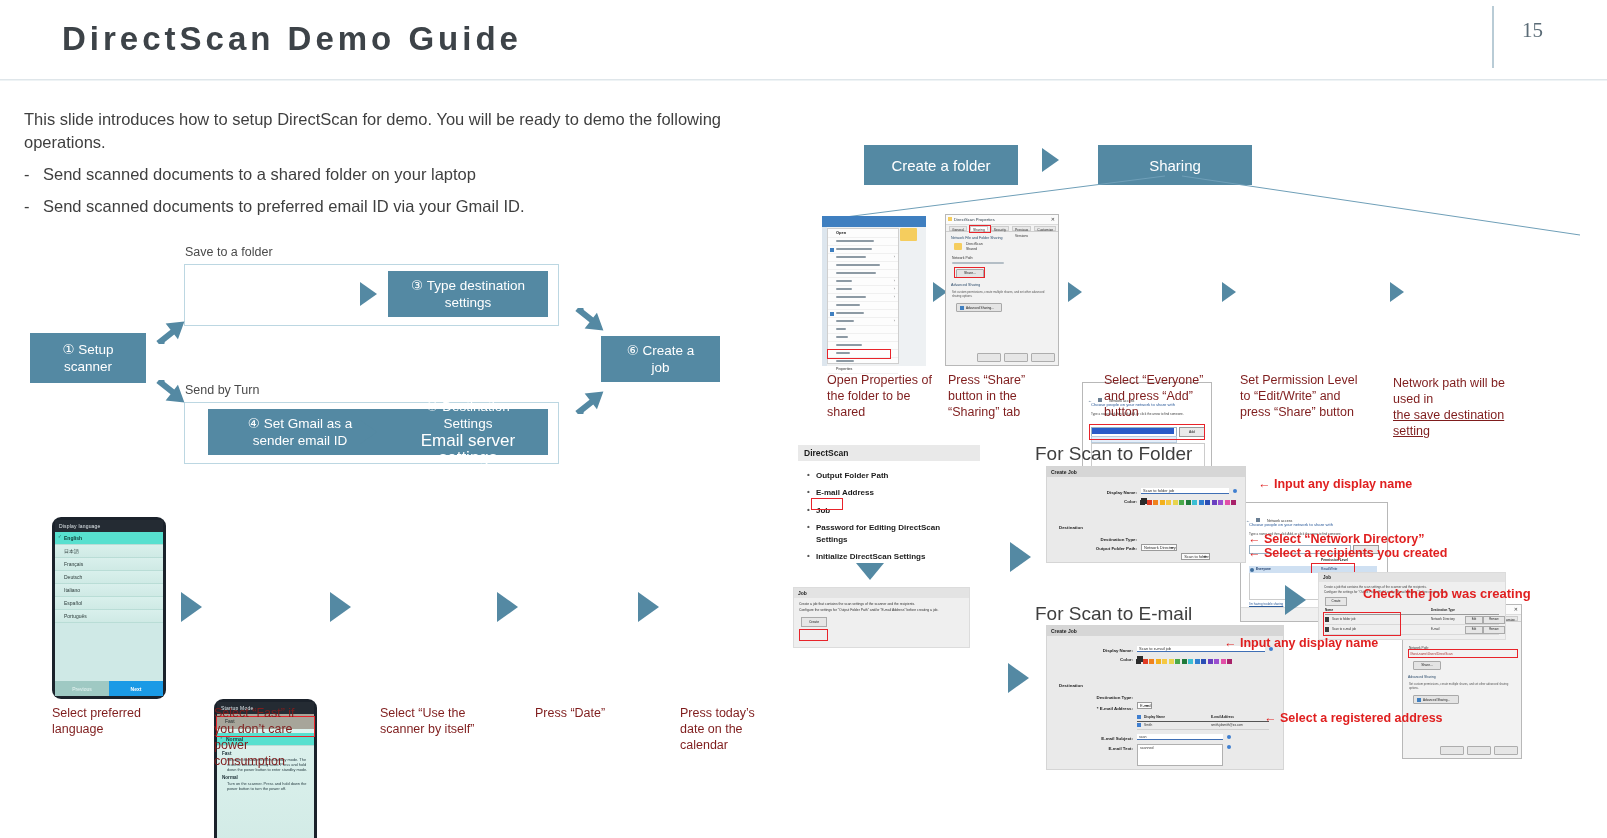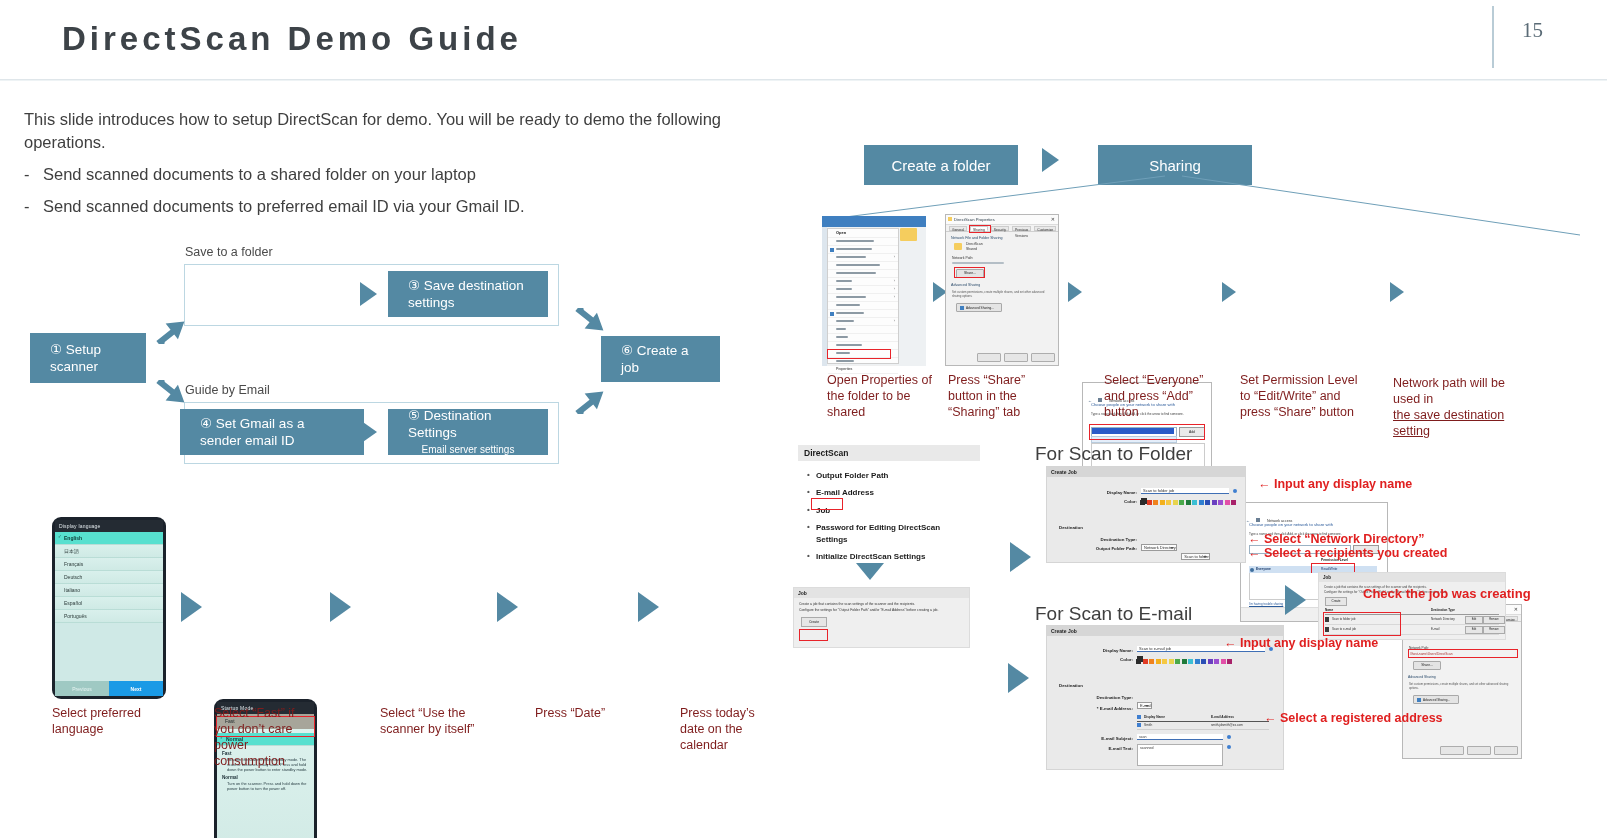--- a/index.html
+++ b/index.html
@@ -14,22 +14,22 @@
   #page-divider{left:1492px;top:6px;width:2px;height:62px;background:#b9ccd6;}
   #page-number{left:1522px;top:18px;font-size:21px;color:#5a6b76;font-family:"Liberation Serif","DejaVu Serif",serif;}
 
   
   #intro{left:24px;top:108px;width:720px;font-size:16.5px;line-height:23px;color:#3f3f3f;}
   .bullet-row{display:flex;gap:9px;margin-top:9px;font-size:16.5px;line-height:23px;}
   .bullet-dash{width:10px;flex:0 0 10px;}
 
   
   .flowbox{background:#5489a3;color:#fff;display:flex;align-items:center;justify-content:center;
-           text-align:left;font-size:13.5px;line-height:17px;padding:20px;box-sizing:border-box;}
-  .flowbox .sub{display:block;font-size:10px;}
+           text-align:center;font-size:13.5px;line-height:17px;padding:20px;box-sizing:border-box;}
+  .flowbox .sub{display:block;font-size:17px;}
   .groupbox{border:1px solid #bcd7e2;box-sizing:border-box;}
   .grouplabel{font-size:12.5px;color:#4a4a4a;}
   .tri{width:0;height:0;border-style:solid;}
   .tri-r{border-width:12px 0 12px 17px;border-color:transparent transparent transparent #5489a3;}
   .tri-r-lg{border-width:15px 0 15px 21px;border-color:transparent transparent transparent #5489a3;}
   .tri-r-sm{border-width:10px 0 10px 14px;border-color:transparent transparent transparent #5489a3;}
   .tri-d{border-width:17px 14px 0 14px;border-color:#5489a3 transparent transparent transparent;}
 
   
   .bentarrow svg{display:block;}
@@ -97,25 +97,25 @@
     <span class="bullet-dash">-</span>
     <span>Send scanned documents to preferred email ID via your Gmail ID.</span>
   </div>
 </div>
 
 <div class="abs" style="left:0;top:240px;width:760px;height:220px;">
 
   <div class="abs grouplabel" style="left:185px;top:5px;">Save to a folder</div>
   <div class="abs groupbox" style="left:184px;top:24px;width:375px;height:62px;"></div>
   <div class="abs tri tri-r" style="left:360px;top:42px;"></div>
-  <div class="abs flowbox" style="left:388px;top:31px;width:160px;height:46px;">③ Save destination settings</div>
-
-  <div class="abs grouplabel" style="left:185px;top:143px;">Guide by Email</div>
+  <div class="abs flowbox" style="left:388px;top:31px;width:160px;height:46px;">③ Type destination settings</div>
+
+  <div class="abs grouplabel" style="left:185px;top:143px;">Send by Turn</div>
   <div class="abs groupbox" style="left:184px;top:162px;width:375px;height:62px;"></div>
-  <div class="abs flowbox" style="left:180px;top:169px;width:184px;height:46px;">④ Set Gmail as a sender email ID</div>
+  <div class="abs flowbox" style="left:208px;top:169px;width:184px;height:46px;">④ Set Gmail as a sender email ID</div>
   <div class="abs tri tri-r" style="left:360px;top:180px;"></div>
   <div class="abs flowbox" style="left:388px;top:169px;width:160px;height:46px;flex-direction:column;">
     <span>⑤ Destination Settings</span>
     <span class="sub">Email server settings</span>
   </div>
 
   <div class="abs flowbox" style="left:30px;top:93px;width:116px;height:50px;">① Setup scanner</div>
   <div class="abs flowbox" style="left:601px;top:96px;width:119px;height:46px;">⑥ Create a job</div>
 
   <div class="abs bentarrow" style="left:152px;top:70px;">

